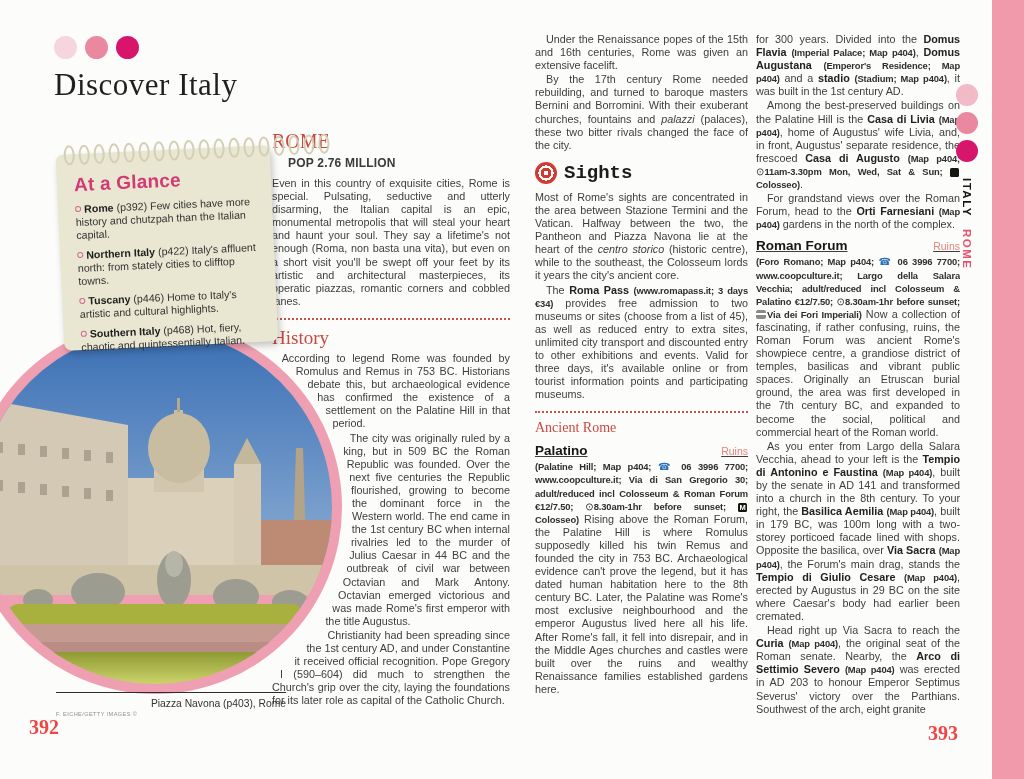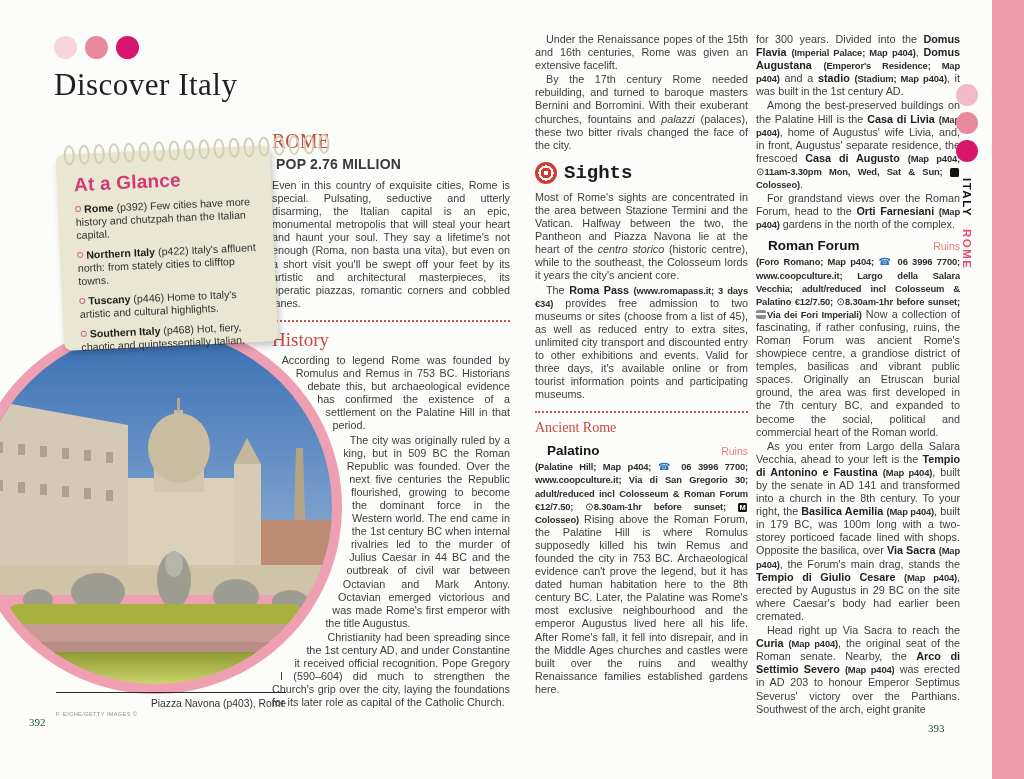--- a/index.html
+++ b/index.html
@@ -23,43 +23,43 @@
   .gname{font-weight:bold;color:#1e1e1e;}
   
   .photo-ring{position:absolute;left:-32px;top:320px;width:374px;height:374px;border-radius:50%;
               background:#ef9fb2;z-index:2;}
   .photo{position:absolute;left:10px;top:10px;width:354px;height:354px;border-radius:50%;overflow:hidden;}
   
   .caption-block{position:absolute;left:56px;top:692px;width:230px;border-top:1.4px solid #2c2c2c;
                  padding-top:5px;z-index:6;}
   .caption{font-size:10.3px;color:#333;text-align:right;}
   .credit{font-size:5.6px;color:#8f8f8f;letter-spacing:.4px;margin-top:2px;}
-  .folio{position:absolute;font-family:"Liberation Serif",serif;font-weight:normal;font-size:11px;color:#14532d;}
+  .folio{position:absolute;font-family:"Liberation Serif",serif;font-weight:bold;font-size:20px;color:#ef4444;}
   .folio-left{left:29px;top:716px;}
   .folio-right{left:928px;top:722px;}
   
   .col{position:absolute;overflow:hidden;}
   .col2{left:272px;top:130px;width:238px;height:585px;z-index:3;}
   .col3{left:535px;top:33px;width:213px;height:710px;}
   .col4{left:756px;top:33px;width:204px;height:712px;}
   p{margin:0 0 1px 0;font-size:10.8px;line-height:13.1px;text-align:justify;}
   .ind{text-indent:11px;}
   .red-head{font-family:"Liberation Serif",serif;color:#c9493f;font-size:20px;margin:0 0 3px 0;font-weight:normal;}
-  .pop{font-size:14px;font-weight:bold;color:#3a3a3a;letter-spacing:.2px;margin:1px 0 7px 4px;}
+  .pop{font-size:12px;font-weight:bold;color:#3a3a3a;letter-spacing:.2px;margin:1px 0 7px 16px;}
   .dotline{border:0;border-top:2px dotted #cc5248;margin:10px 0 7px 0;}
   .b{font-weight:bold;color:#222;}
   .i{font-style:italic;}
   .info{font-weight:bold;font-size:9.4px;letter-spacing:-.15px;color:#2e2e2e;}
   
   .sec-head{display:flex;align-items:center;gap:7px;margin:10px 0 7px 0;}
   .sec-head-label{font-size:19px;font-weight:bold;color:#1c1c1c;font-family:Liberation Mono, monospace;}
   .sights-ic{width:22px;height:22px;border-radius:50%;flex:0 0 auto;
      background:radial-gradient(circle at 50% 50%, #fff 0 2.2px, #d23b33 2.2px 5.2px, #fff 5.2px 7.6px, #d23b33 7.6px 100%);}
   
-  .listing-row{display:flex;justify-content:space-between;align-items:baseline;margin:7px 0 2px 12px;}
+  .listing-row{display:flex;justify-content:space-between;align-items:baseline;margin:7px 0 2px 0;text-decoration:underline;}
   .listing-name{font-size:13.5px;font-weight:bold;color:#161616;}
   .listing-type{font-size:10.5px;color:#e4837a;}
   
   .ic-phone{color:#2a70b8;font-size:10px;}
   .ic-phone::before{content:"☎\00a0";}
   .ic-clock{font-size:10px;color:#2e2e2e;}
   .ic-clock::before{content:"⊙";}
   .ic-metro{display:inline-block;background:#15150f;color:#fff;width:9px;height:9px;line-height:9.5px;
             font-size:7.5px;font-weight:bold;text-align:center;border-radius:1.5px;margin-right:1px;vertical-align:0;}
   .ic-metro::before{content:"M";}

